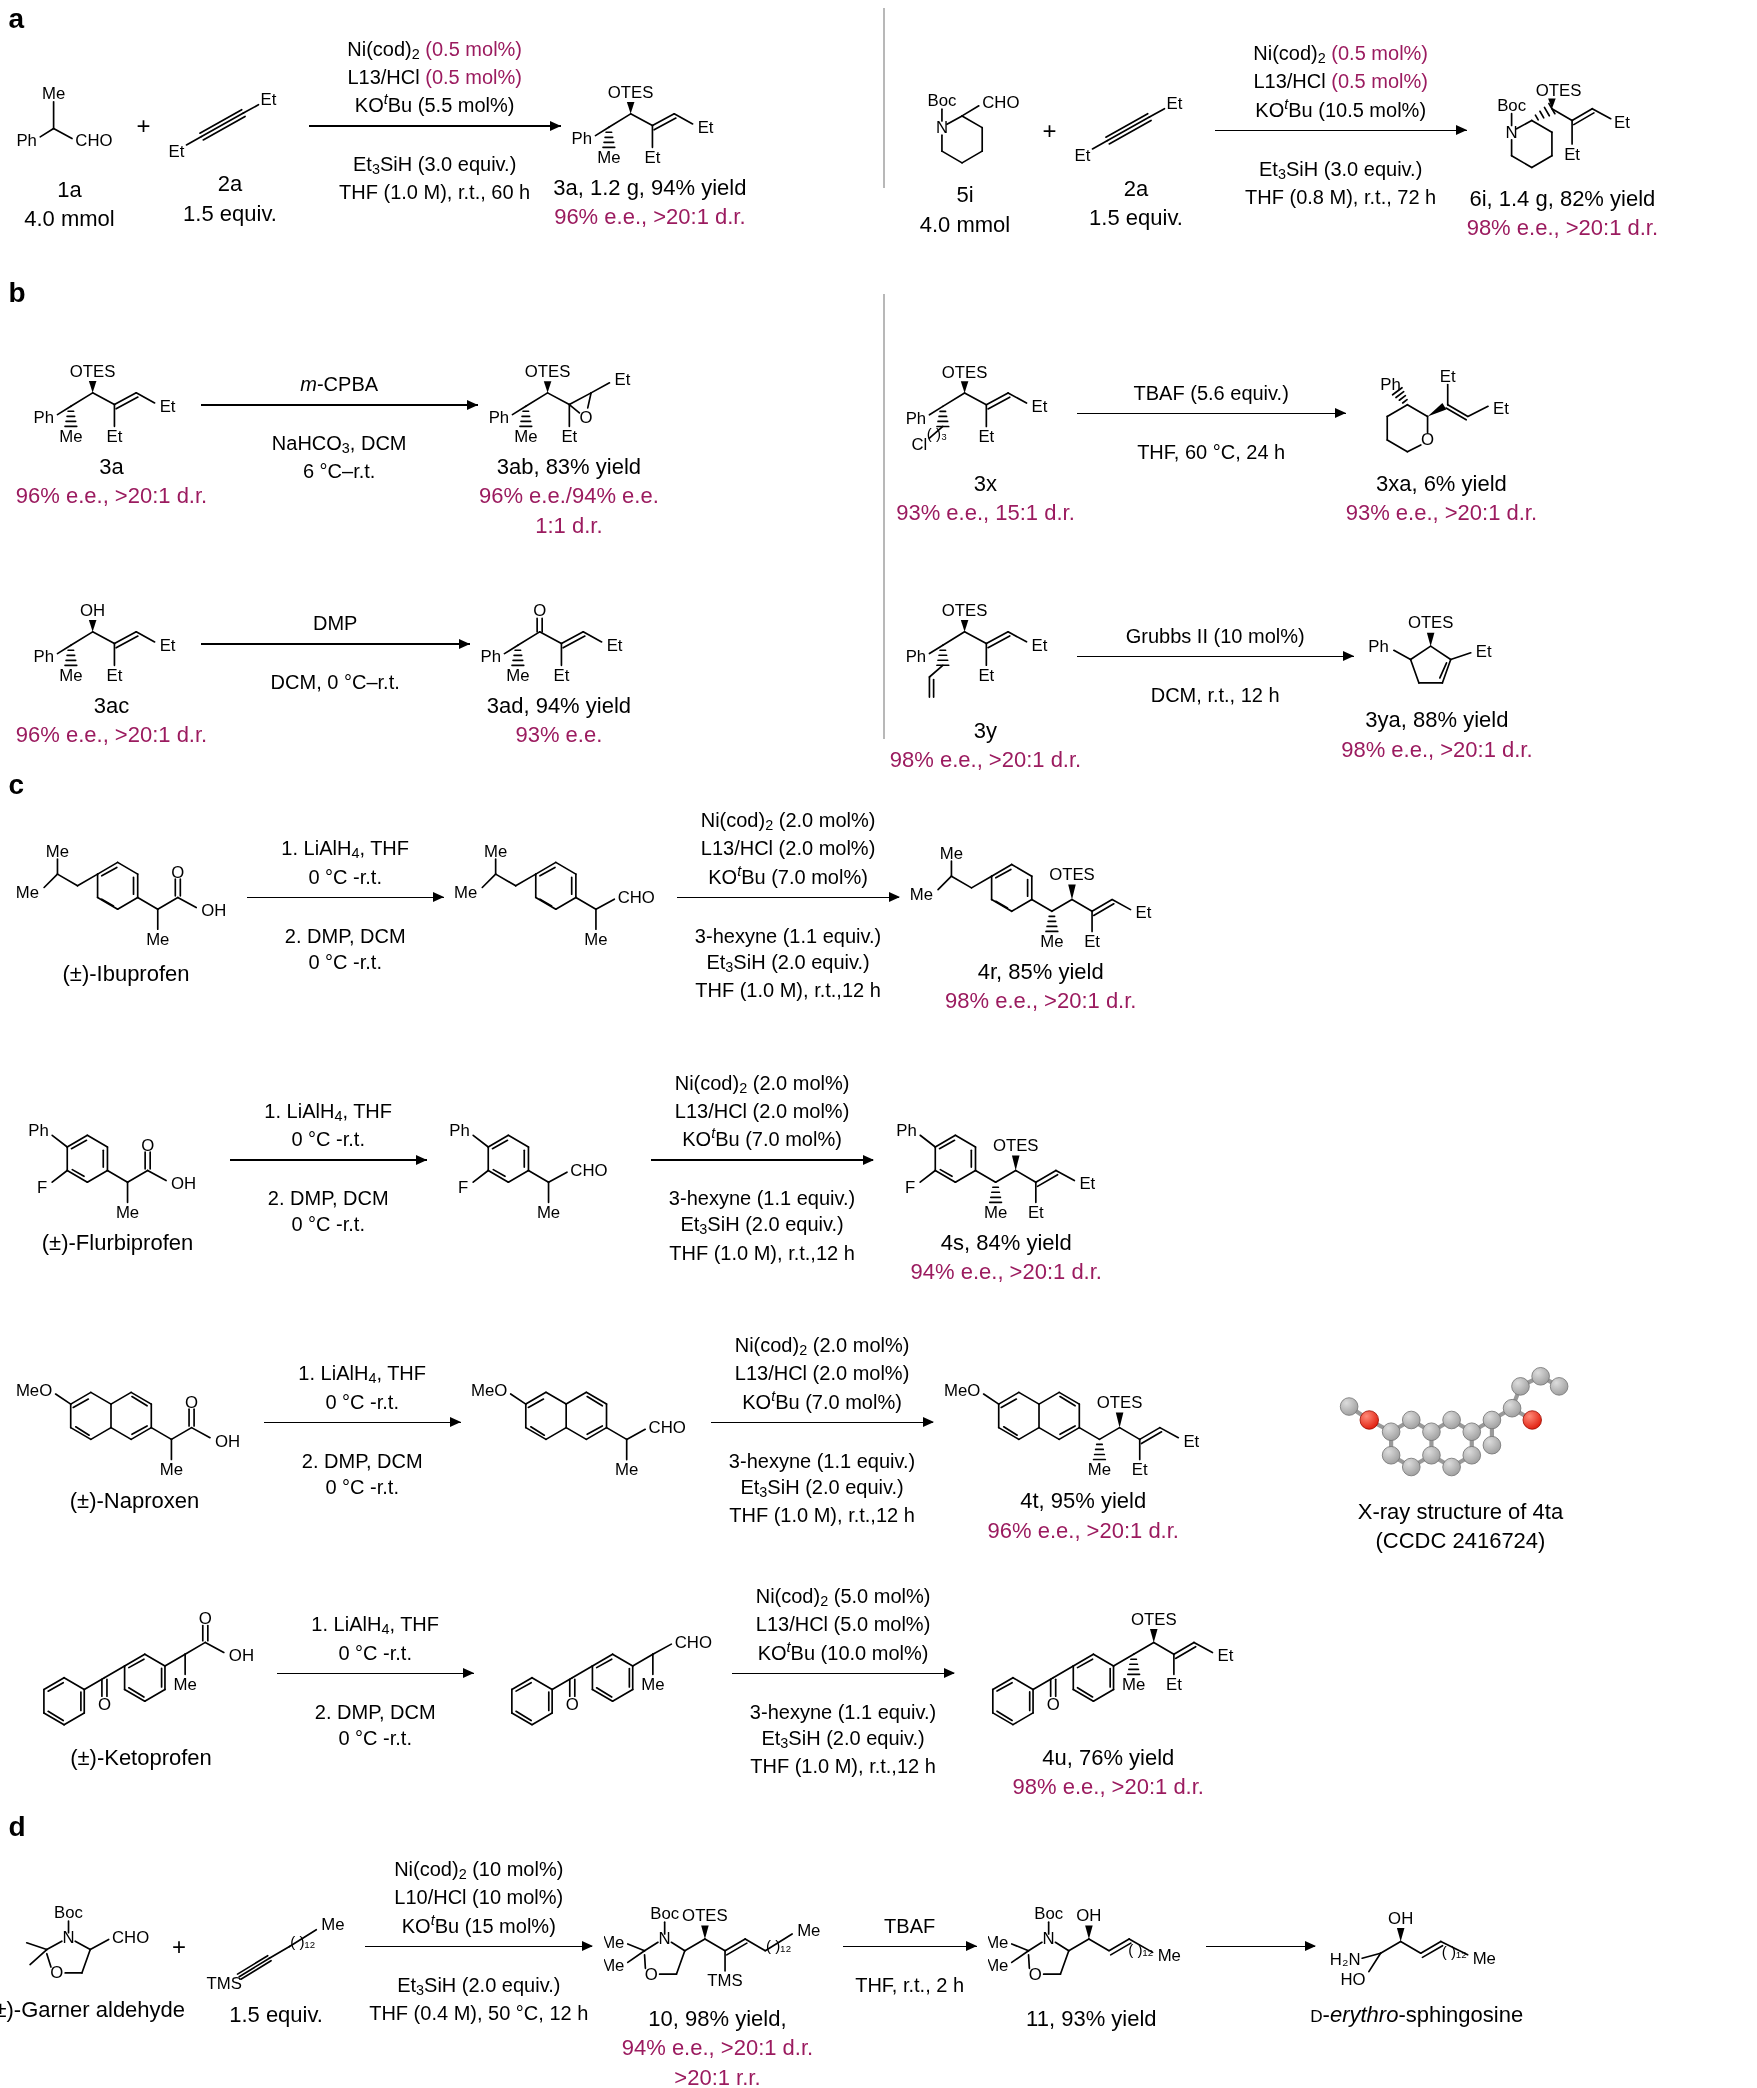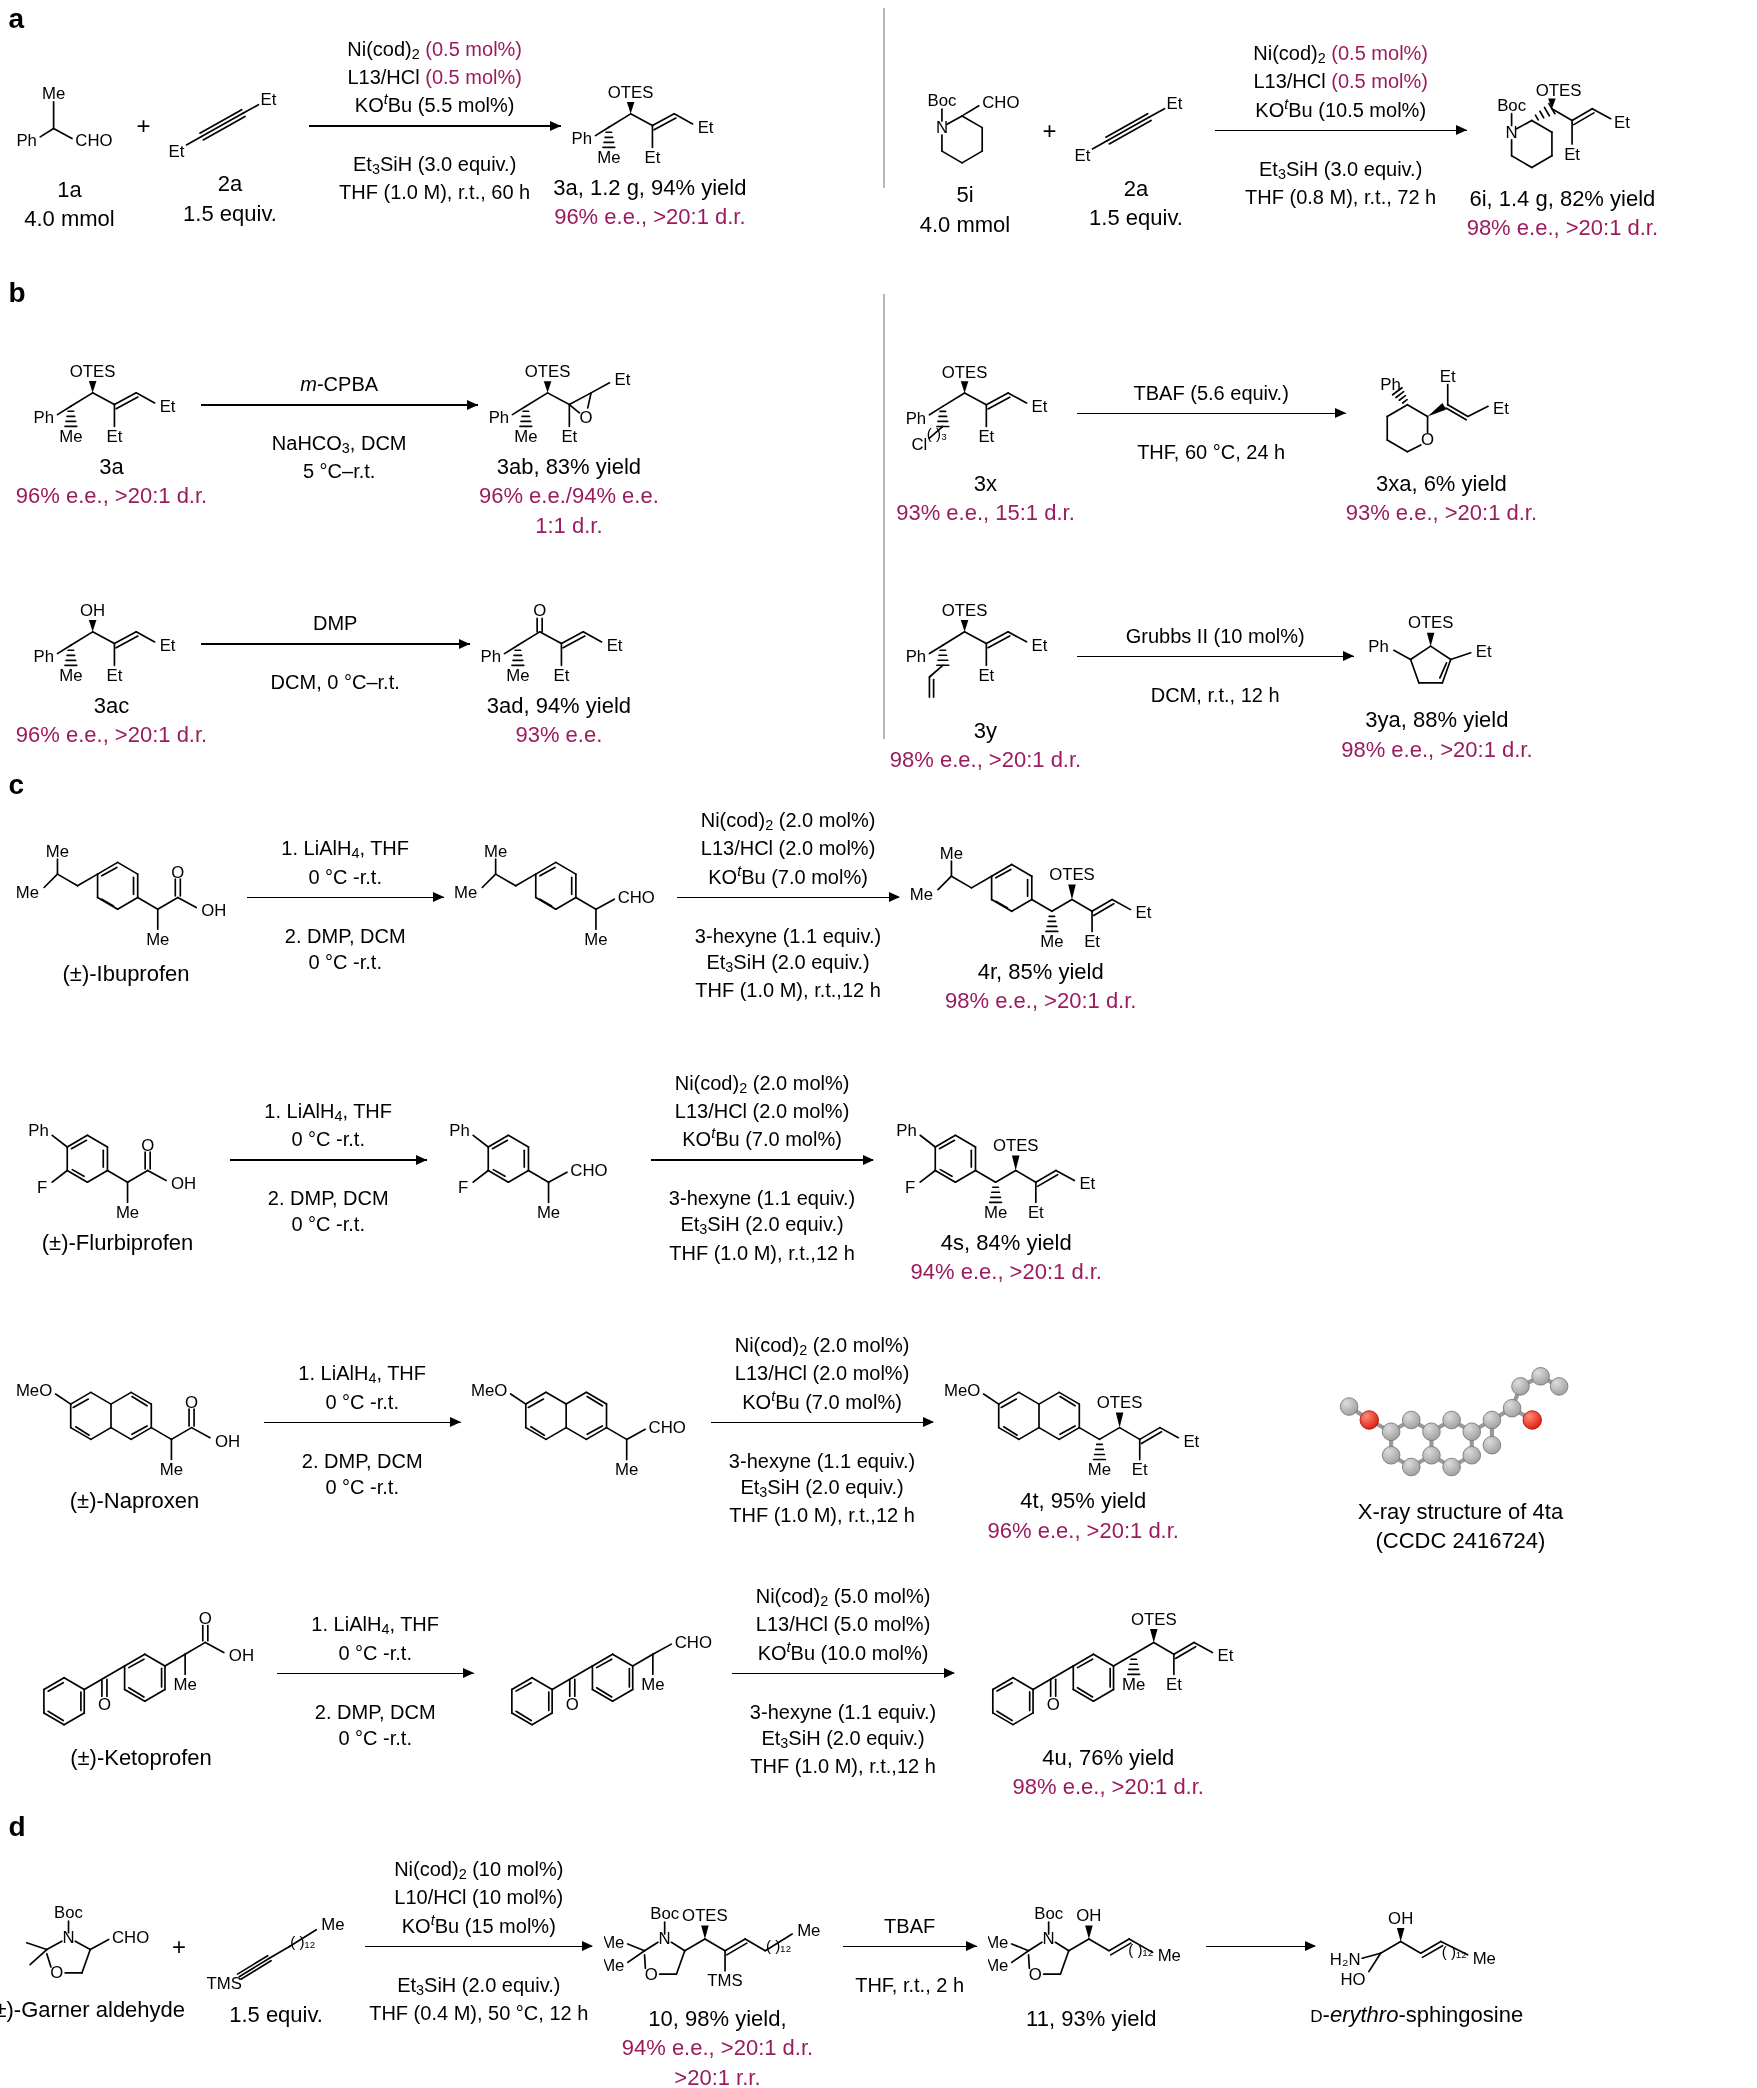--- a/index.html
+++ b/index.html
@@ -230,21 +230,21 @@
           <div class="tl"><span class="t-m">96% e.e., &gt;20:1 d.r.</span></div>
         </div>
     </div>
     <div class="arrowblk" style="width:277px">
       <div class="cond above">
           <div class="tl"><span class="t-i">m</span><span>-CPBA</span></div>
         </div>
       <div class="arrow"></div>
       <div class="cond below">
           <div class="tl"><span>NaHCO</span><span class="t-sub">3</span><span>, DCM</span></div>
-          <div class="tl"><span>5 °C–r.t.</span></div>
+          <div class="tl"><span>6 °C–r.t.</span></div>
         </div>
     </div>
     <div class="cmpd">
       <div class="mol">
           <svg width="159" height="88" viewBox="0 0 190 105">
             <line x1="28" y1="64" x2="44" y2="54" stroke="#000" stroke-width="2" stroke-linecap="round"></line>
             <line x1="44" y1="54" x2="70" y2="38" stroke="#000" stroke-width="2" stroke-linecap="round"></line>
             <line x1="70" y1="38" x2="96" y2="52" stroke="#000" stroke-width="2" stroke-linecap="round"></line>
             <line x1="96" y1="52" x2="122" y2="38" stroke="#000" stroke-width="2" stroke-linecap="round"></line>
             <line x1="96" y1="52" x2="96" y2="78" stroke="#000" stroke-width="2" stroke-linecap="round"></line>

